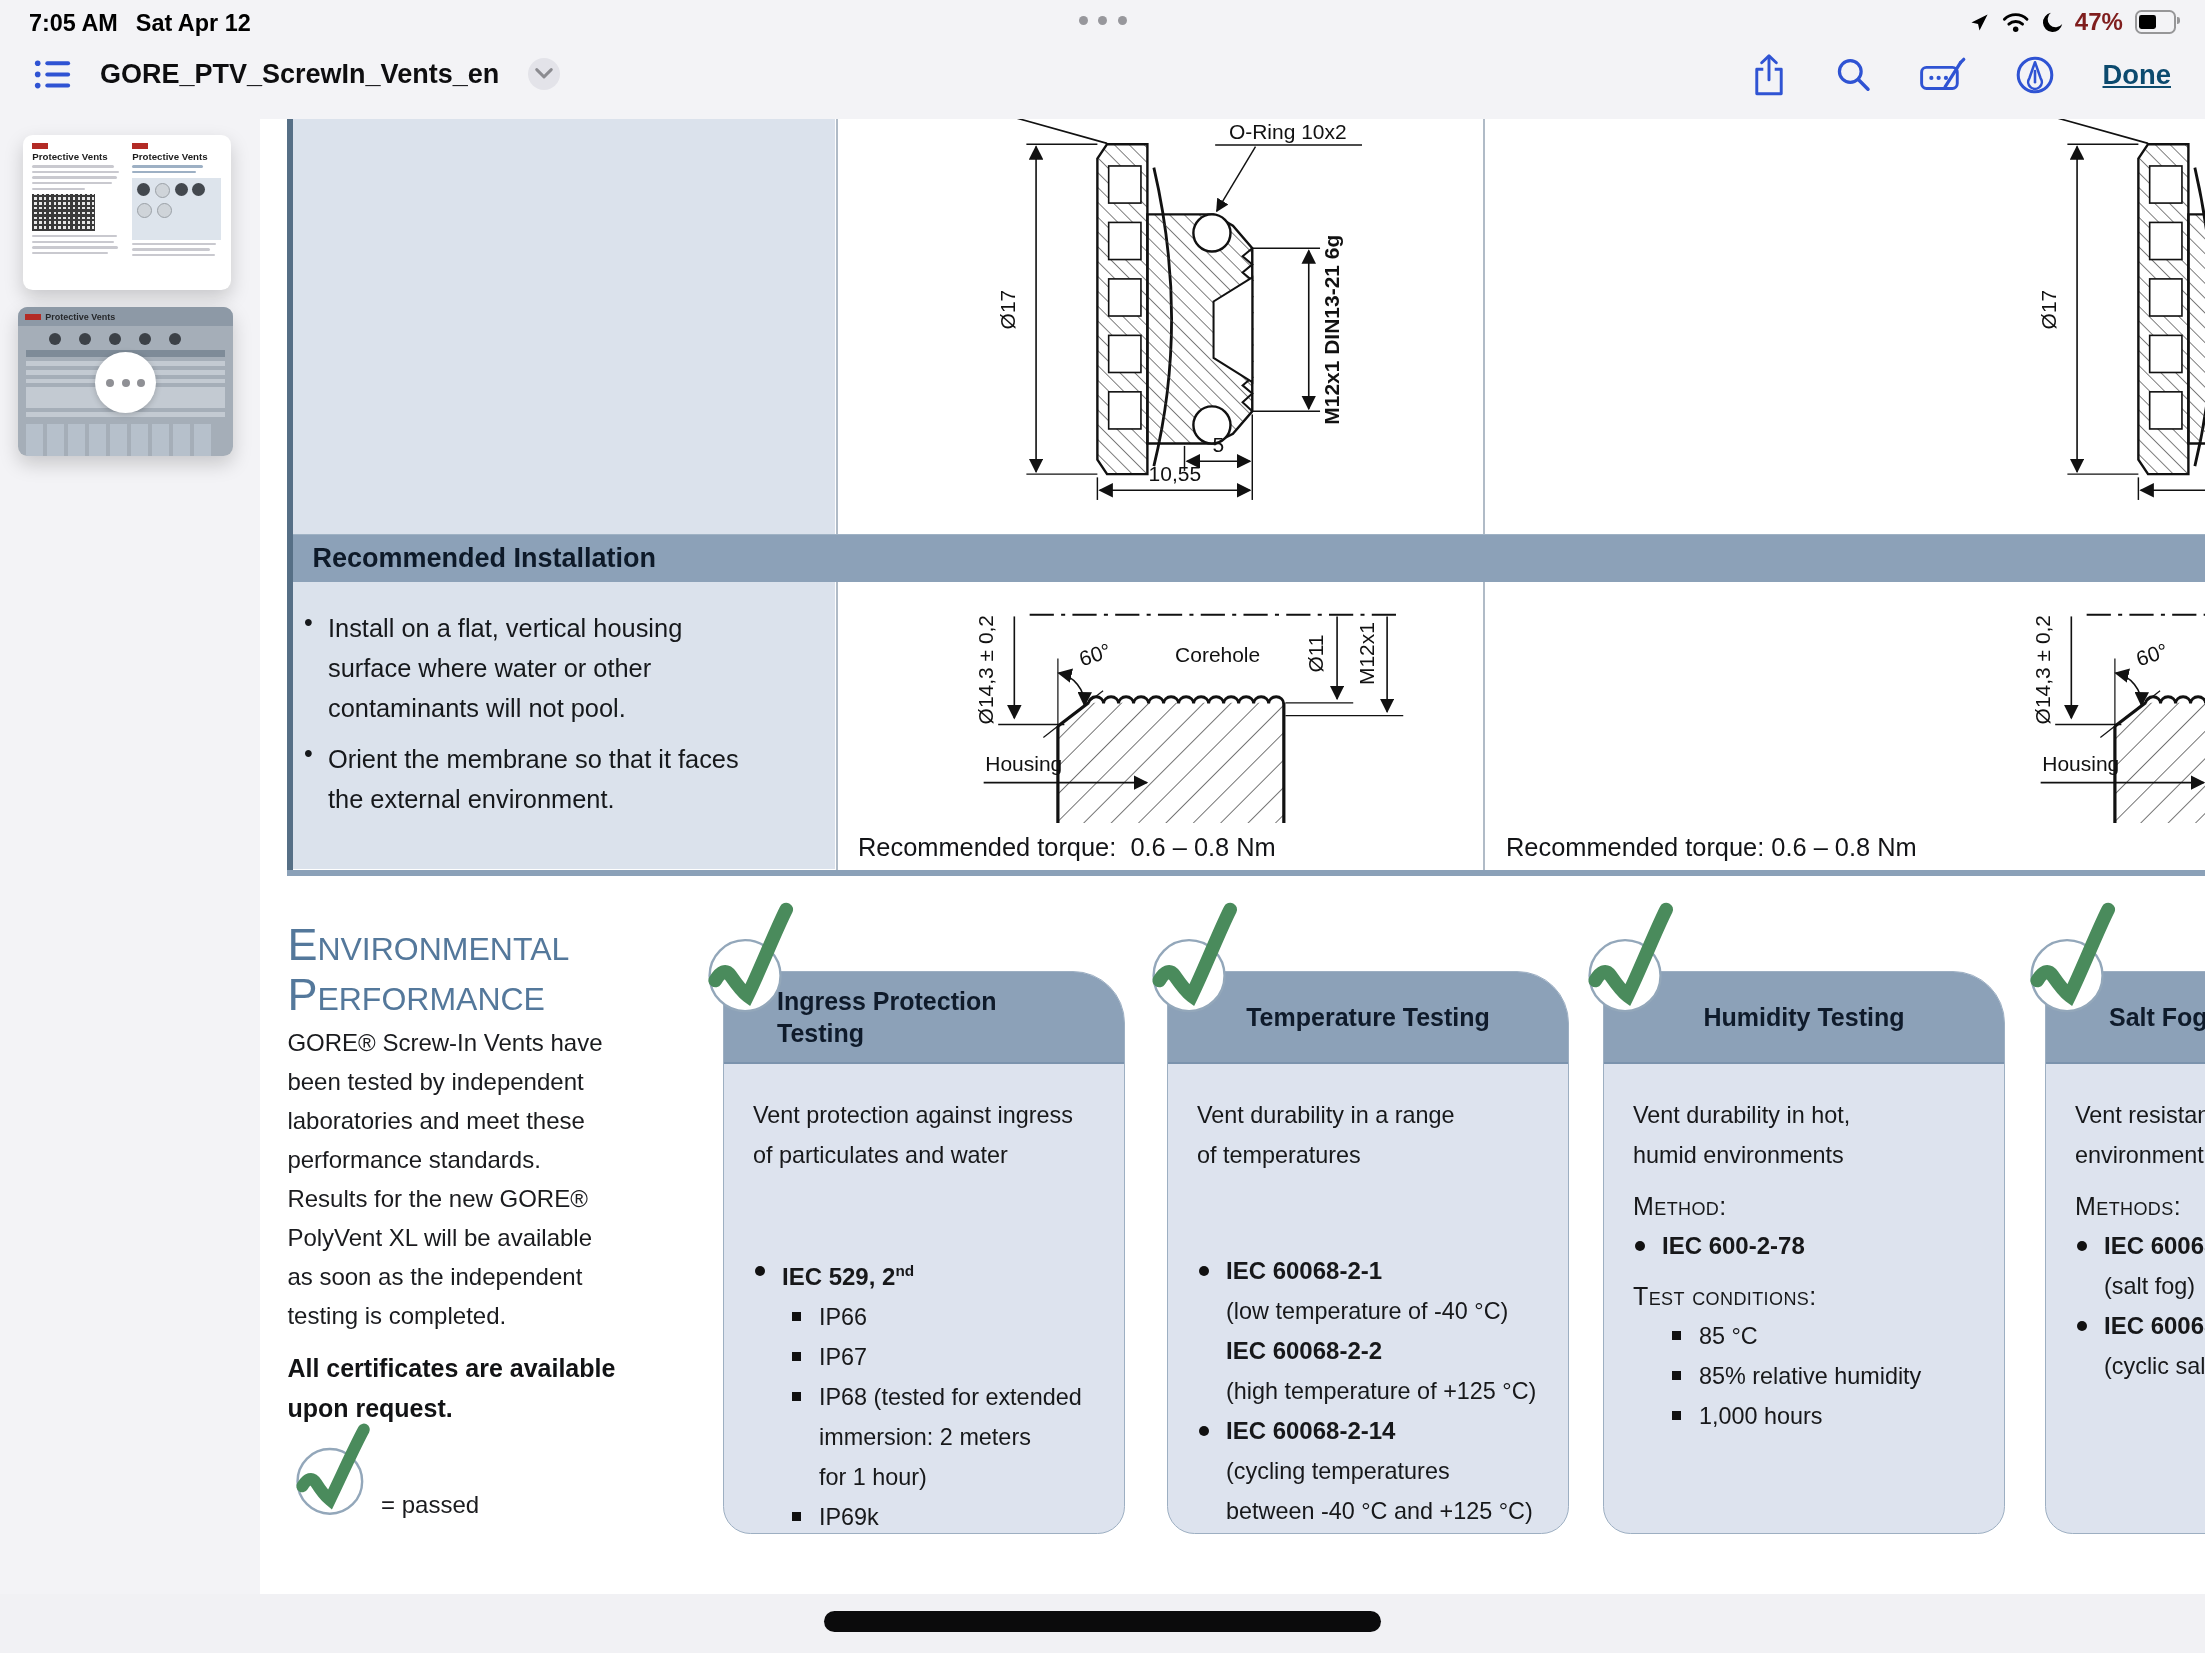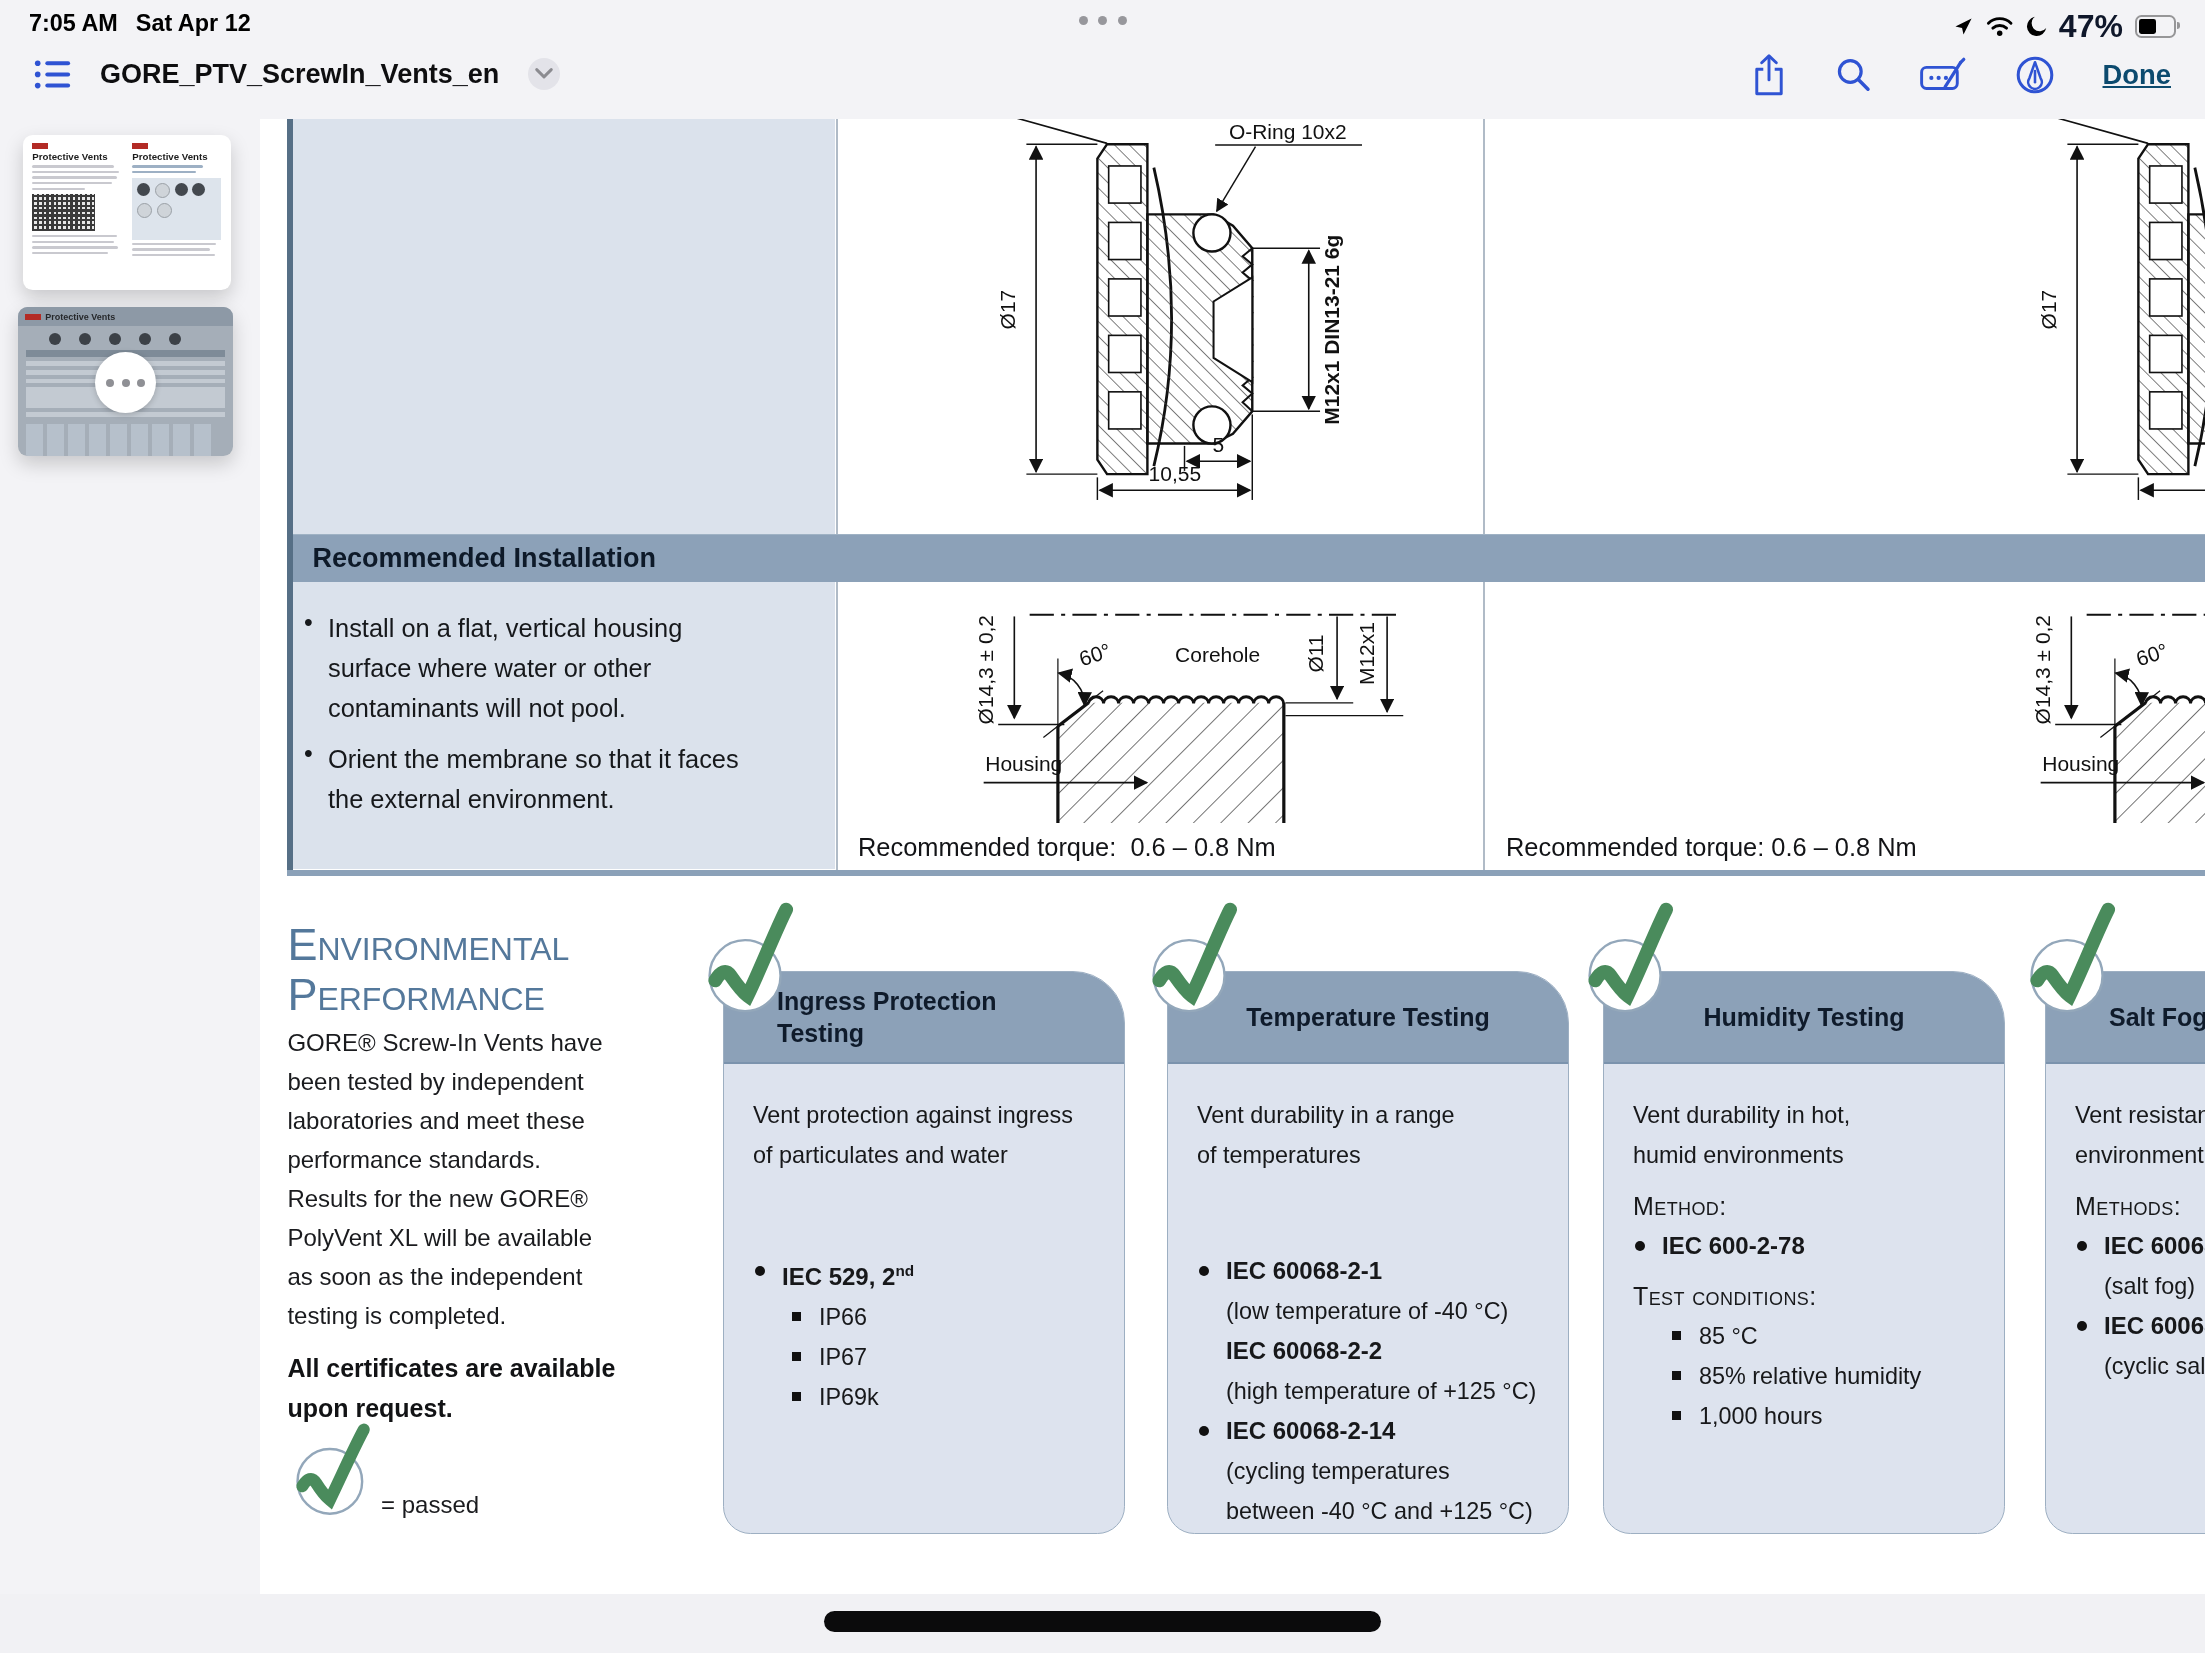--- a/index.html
+++ b/index.html
@@ -5,21 +5,21 @@
   html,body{margin:0;padding:0;}
   .screen{position:relative;width:2205px;height:1653px;background:#f3f3f6;overflow:hidden;
           font-family:"Liberation Sans",sans-serif;color:#111;}
 
   
   .statusbar-left{position:absolute;left:29px;top:9.7px;display:flex;gap:18px;
                   font-size:23.4px;font-weight:600;color:#000;}
   .mt-dots{position:absolute;top:16px;left:50%;transform:translateX(-50%);display:flex;gap:10.5px;}
   .mt-dots span{width:9px;height:9px;border-radius:50%;background:#97979c;}
   .statusbar-right{position:absolute;right:22.6px;top:8px;display:flex;align-items:center;gap:12px;
-                   font-size:32px;font-weight:600;color:#0f172a;}
+                   font-size:24px;font-weight:600;color:#7f1d1d;}
   .batt{position:relative;width:37px;height:19.4px;border:2.4px solid rgba(0,0,0,.38);border-radius:6.5px;margin-right:6.5px;}
   .batt i{position:absolute;left:2.4px;top:2.4px;bottom:2.4px;width:45%;background:#000;border-radius:2.4px;}
   .batt::after{content:"";position:absolute;right:-6.5px;top:4.8px;width:3.2px;height:7.3px;background:rgba(0,0,0,.38);
                border-radius:0 2.4px 2.4px 0;}
 
   
   .tb-left{position:absolute;left:34px;top:58px;display:flex;align-items:center;gap:29px;}
   .tb-title{font-size:27px;font-weight:700;color:#0e0e10;}
   .chev{width:32px;height:32px;border-radius:50%;background:#e3e3e9;display:flex;align-items:center;justify-content:center;}
   .tb-right{position:absolute;right:34px;top:53px;display:flex;align-items:center;gap:48px;}
@@ -452,20 +452,28 @@
             <div class="cb-sub">
                 <span class="sq"></span>
                 <div class="cb-d">IP66</div>
               </div>
             <div class="cb-sub">
                 <span class="sq"></span>
                 <div class="cb-d">IP67</div>
               </div>
             <div class="cb-sub">
                 <span class="sq"></span>
+              <div>
+                <div class="cb-d">IP68 (tested for extended</div>
+                <div class="cb-d">immersion: 2 meters</div>
+                <div class="cb-d">for 1 hour)</div>
+              </div>
+            </div>
+            <div class="cb-sub">
+                <span class="sq"></span>
                 <div class="cb-d">IP69k</div>
               </div>
           </div>
         </div>
       </div>
       <svg class="checkmark" viewBox="0 0 160 160">
         <circle cx="77" cy="100" r="44" fill="#fff" stroke="#93a7ba" stroke-width="3"></circle>
         <path d="M40,106 C47,95 53,92 59,100 C66,110 73,120 80,125 C96,92 114,46 128,18" fill="none" stroke="#4a8b5c" stroke-width="17" stroke-linecap="round"></path>
       </svg>
     </div>

